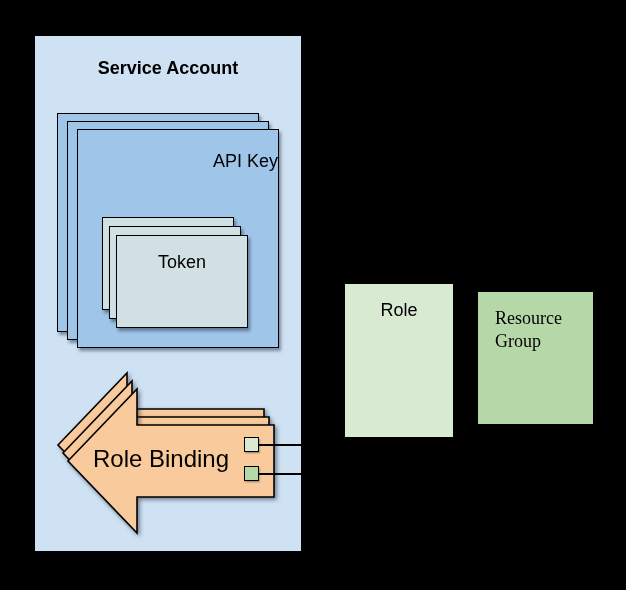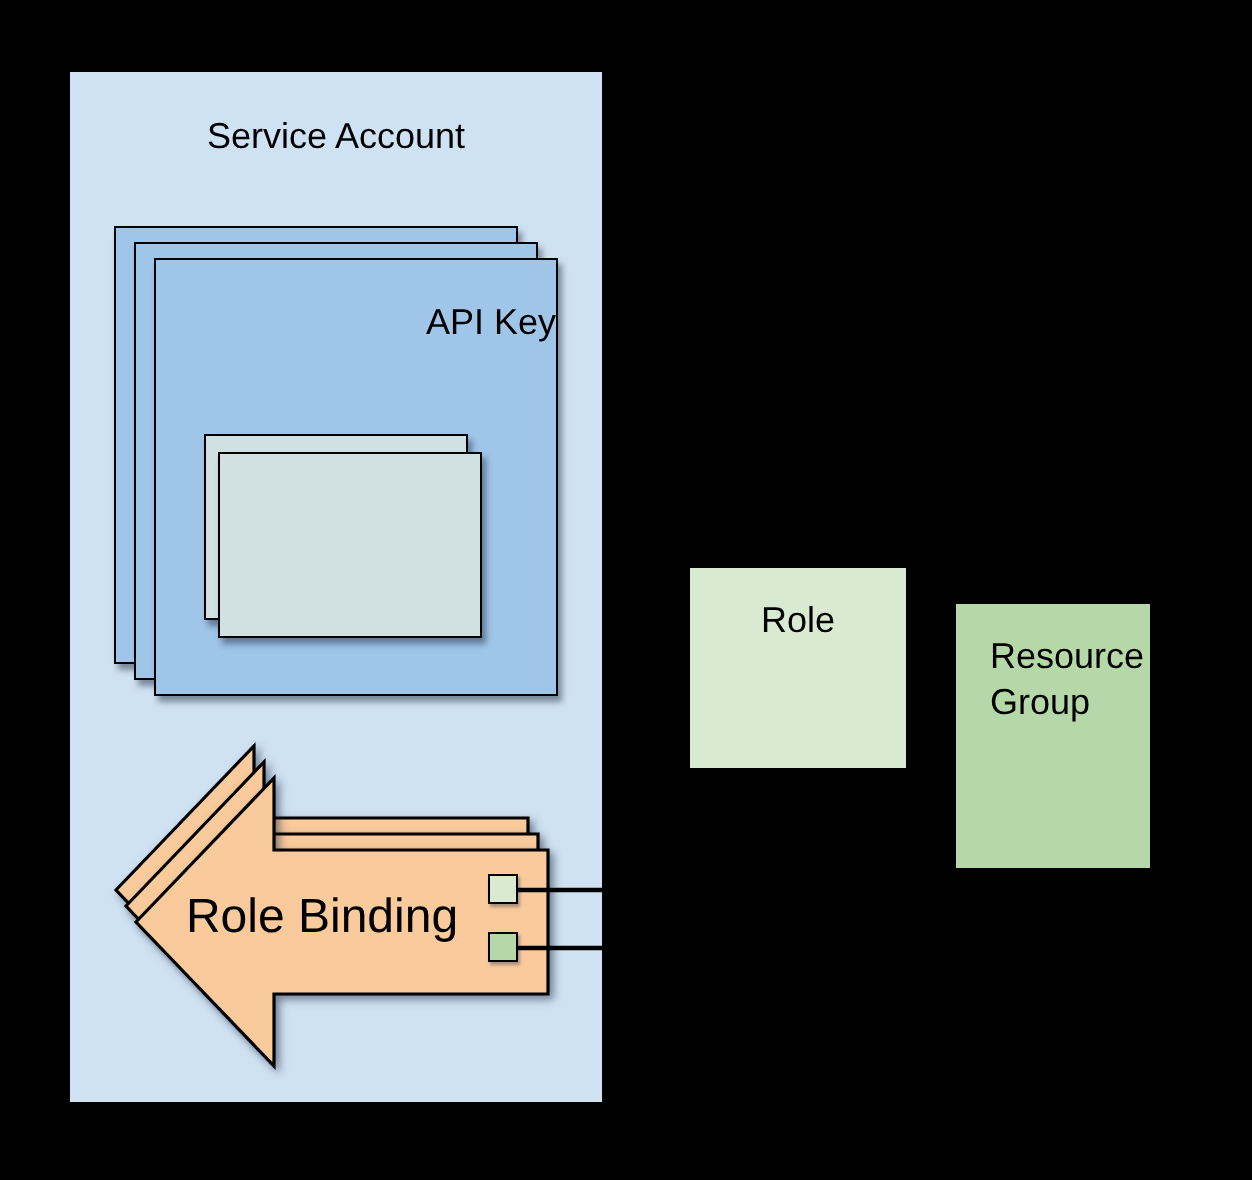--- a/index.html
+++ b/index.html
@@ -22,20 +22,21 @@
   .sa-box {
     left: 35px; top: 36px;
     width: 266px; height: 515px;
     background: var(--container_fill, #cfe2f3);
   }
   .sa-label {
     padding-top: 22px;
     text-align: center;
     font-size: 18px;
     line-height: 21px;
+    font-weight: bold;
   }
 
   
   .stack-rect {
     box-sizing: border-box;
     border: 1.5px solid var(--border, #000000);
     box-shadow: 2px 3px 3px rgba(20, 30, 55, 0.45);
   }
   .api-rect {
     width: 202px; height: 219px;
@@ -95,33 +96,34 @@
     width: 15px; height: 15px;
     border: 1.5px solid var(--border, #000000);
     box-shadow: 1px 1.5px 1.5px rgba(20, 30, 55, 0.35);
   }
   .sq-role { left: 244px; top: 437px; background: var(--role_fill, #d9ead3); }
   .sq-rg   { left: 244px; top: 466px; background: var(--resource_group_fill, #b6d7a8); }
 
   
   .role-box {
     left: 345px; top: 284px;
-    width: 108px; height: 100px;
+    width: 108px; height: 153px;
     background: var(--role_fill, #d9ead3);
   }
   .role-label {
     padding-top: 15px;
     text-align: center;
     font-size: 18px;
     line-height: 23px;
   }
   .rg-box {
-    left: 478px; top: 302px;
-    width: 97px; height: 132px;
+    left: 478px; top: 292px;
+    width: 115px; height: 132px;
     background: var(--resource_group_fill, #b6d7a8);
+    font-family: Liberation Serif, serif;
   }
   .rg-label {
     padding: 15px 0 0 17px;
     text-align: left;
     font-size: 18px;
     line-height: 23px;
   }
 </style>
 </head>
 <body>
@@ -133,20 +135,23 @@
   </div>
 
   <div class="abs stack-rect api-rect api-back"></div>
   <div class="abs stack-rect api-rect api-mid"></div>
   <div class="abs stack-rect api-rect api-front">
     <div class="api-label">API Key</div>
   </div>
 
   <div class="abs stack-rect token-rect token-back"></div>
   <div class="abs stack-rect token-rect token-mid"></div>
+  <div class="abs stack-rect token-rect token-front">
+    <div class="token-label">Token</div>
+  </div>
 
   <svg class="abs arrow-svg" viewBox="0 0 626 590">
     <path class="arrow-path" transform="translate(-10,-16)" d="M68,461 L137,389 L137,425 L274,425 L274,497 L137,497 L137,533 Z"></path>
     <path class="arrow-path" transform="translate(-5,-8)" d="M68,461 L137,389 L137,425 L274,425 L274,497 L137,497 L137,533 Z"></path>
     <path class="arrow-path" d="M68,461 L137,389 L137,425 L274,425 L274,497 L137,497 L137,533 Z"></path>
     <line class="connector" x1="258" y1="445" x2="301" y2="445"></line>
     <line class="connector" x1="258" y1="474" x2="301" y2="474"></line>
   </svg>
 
   <div class="abs rb-label">Role Binding</div>

